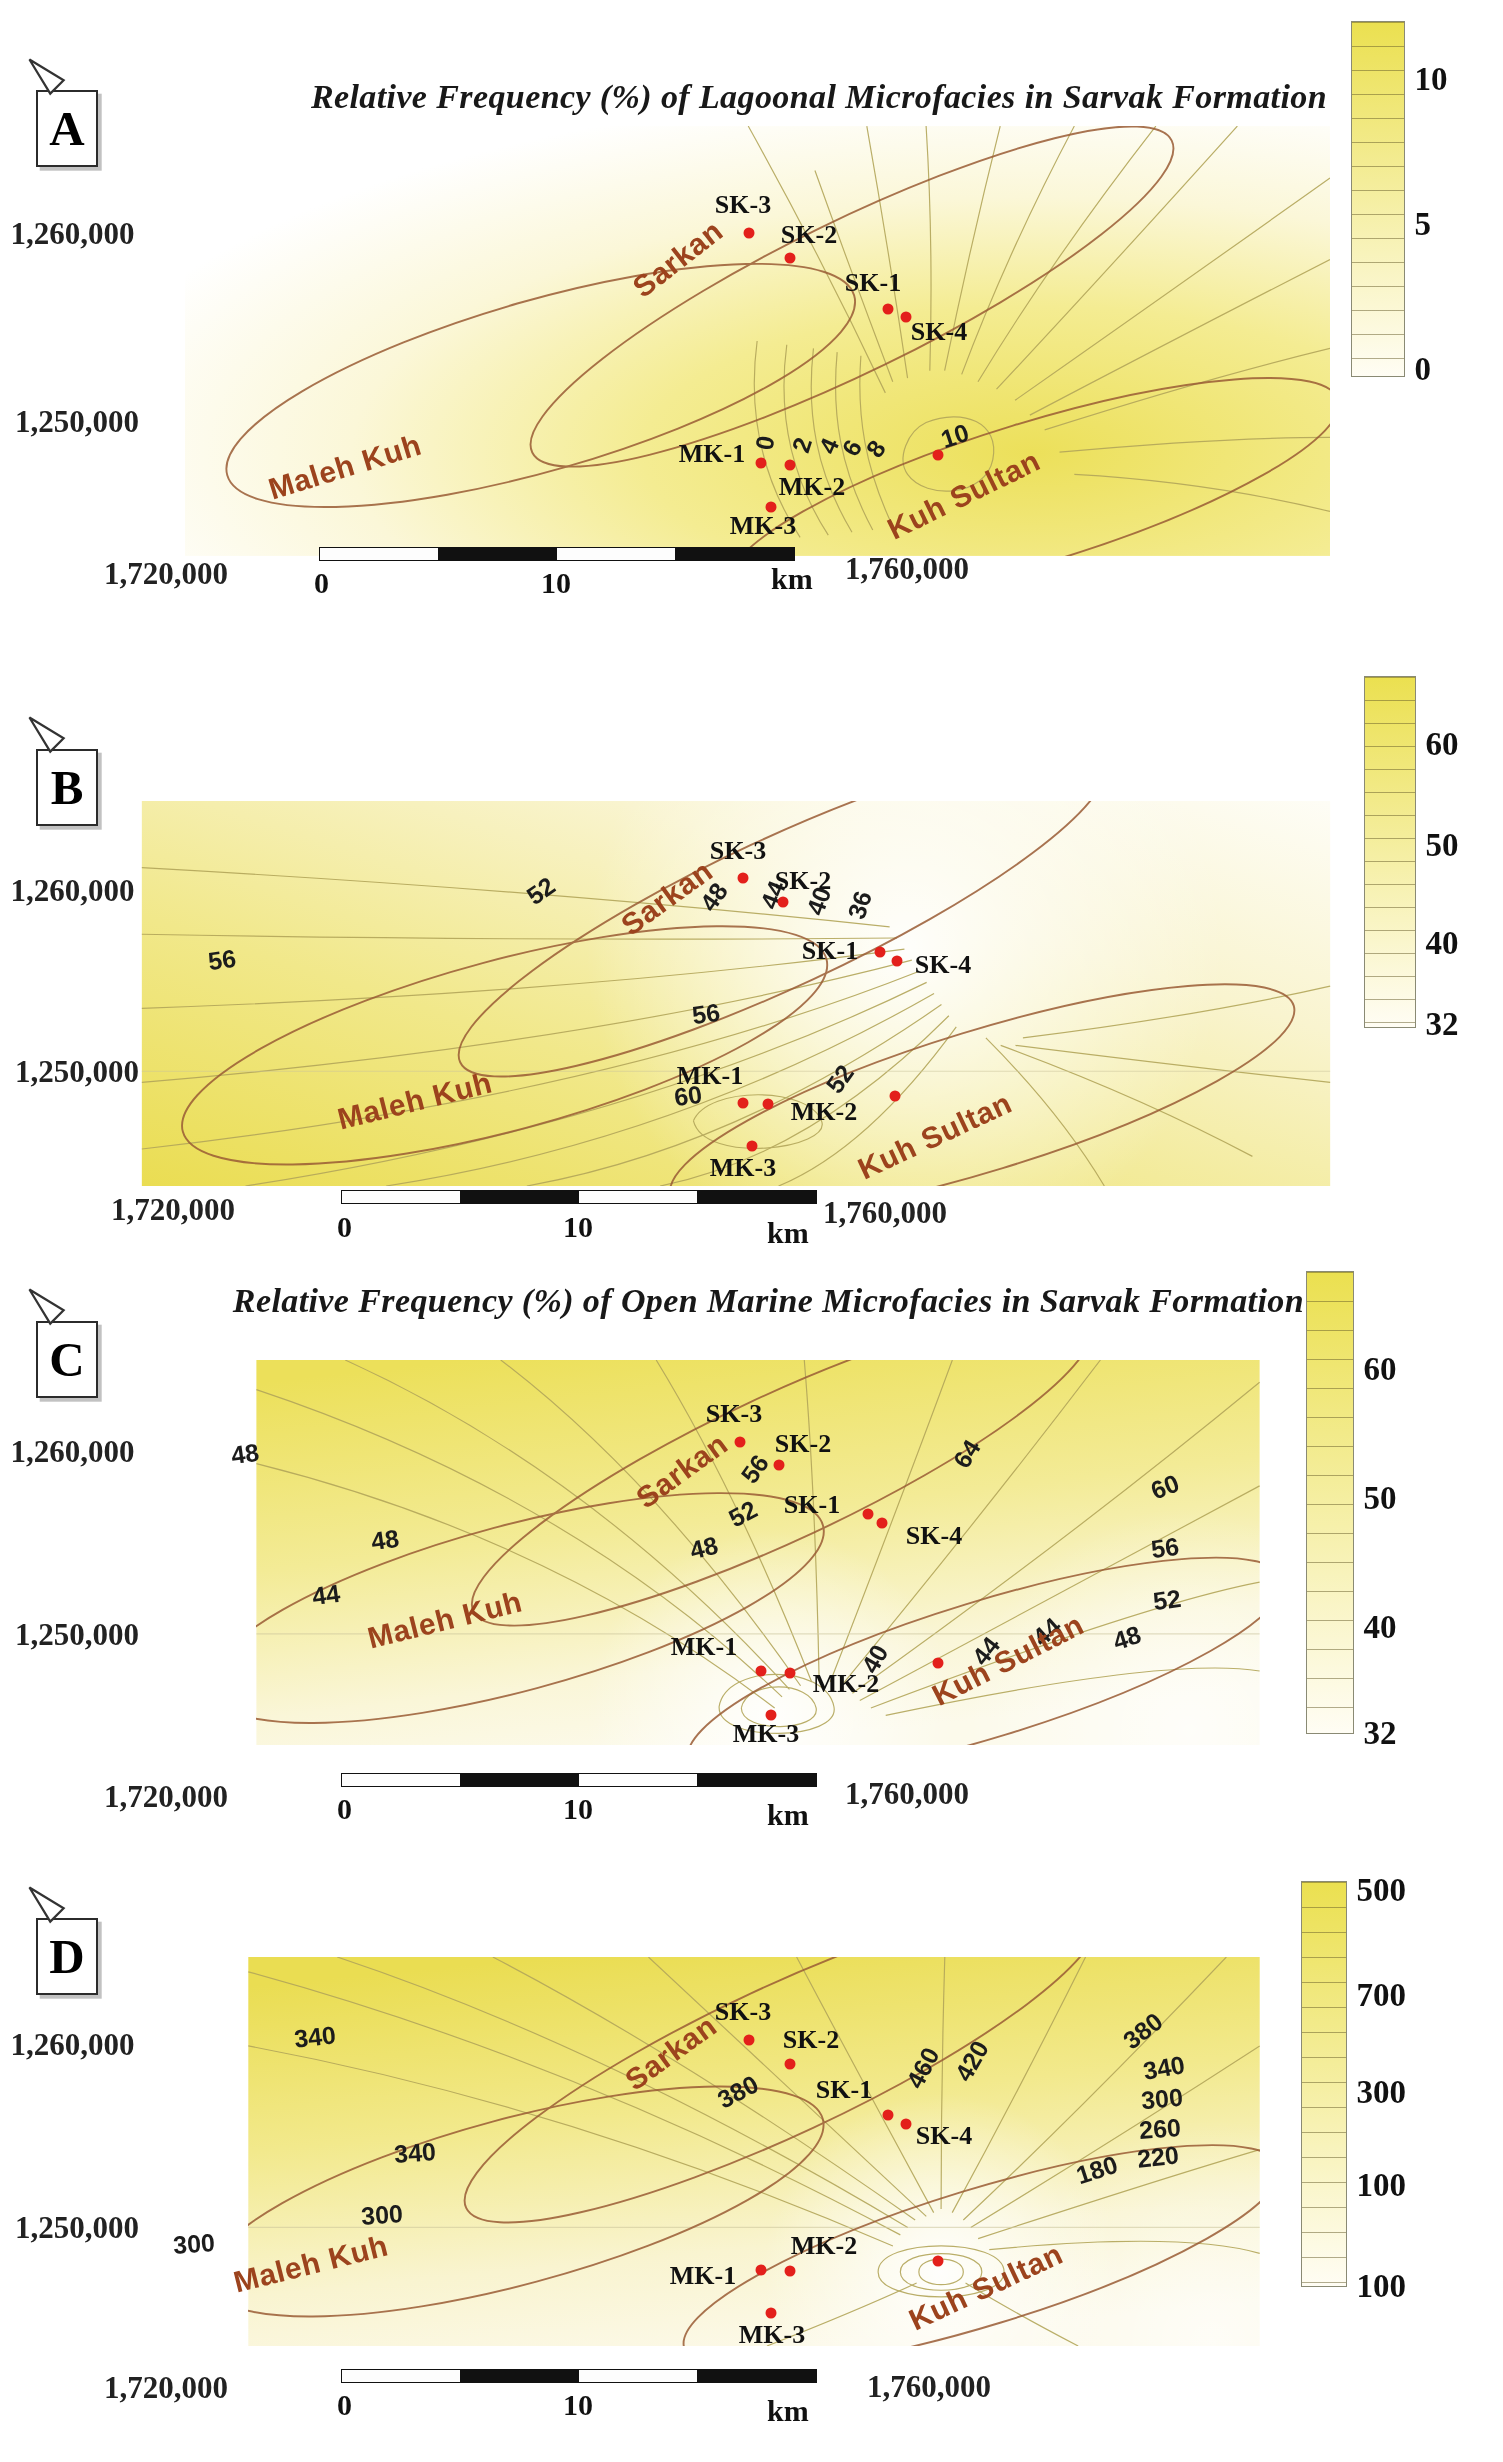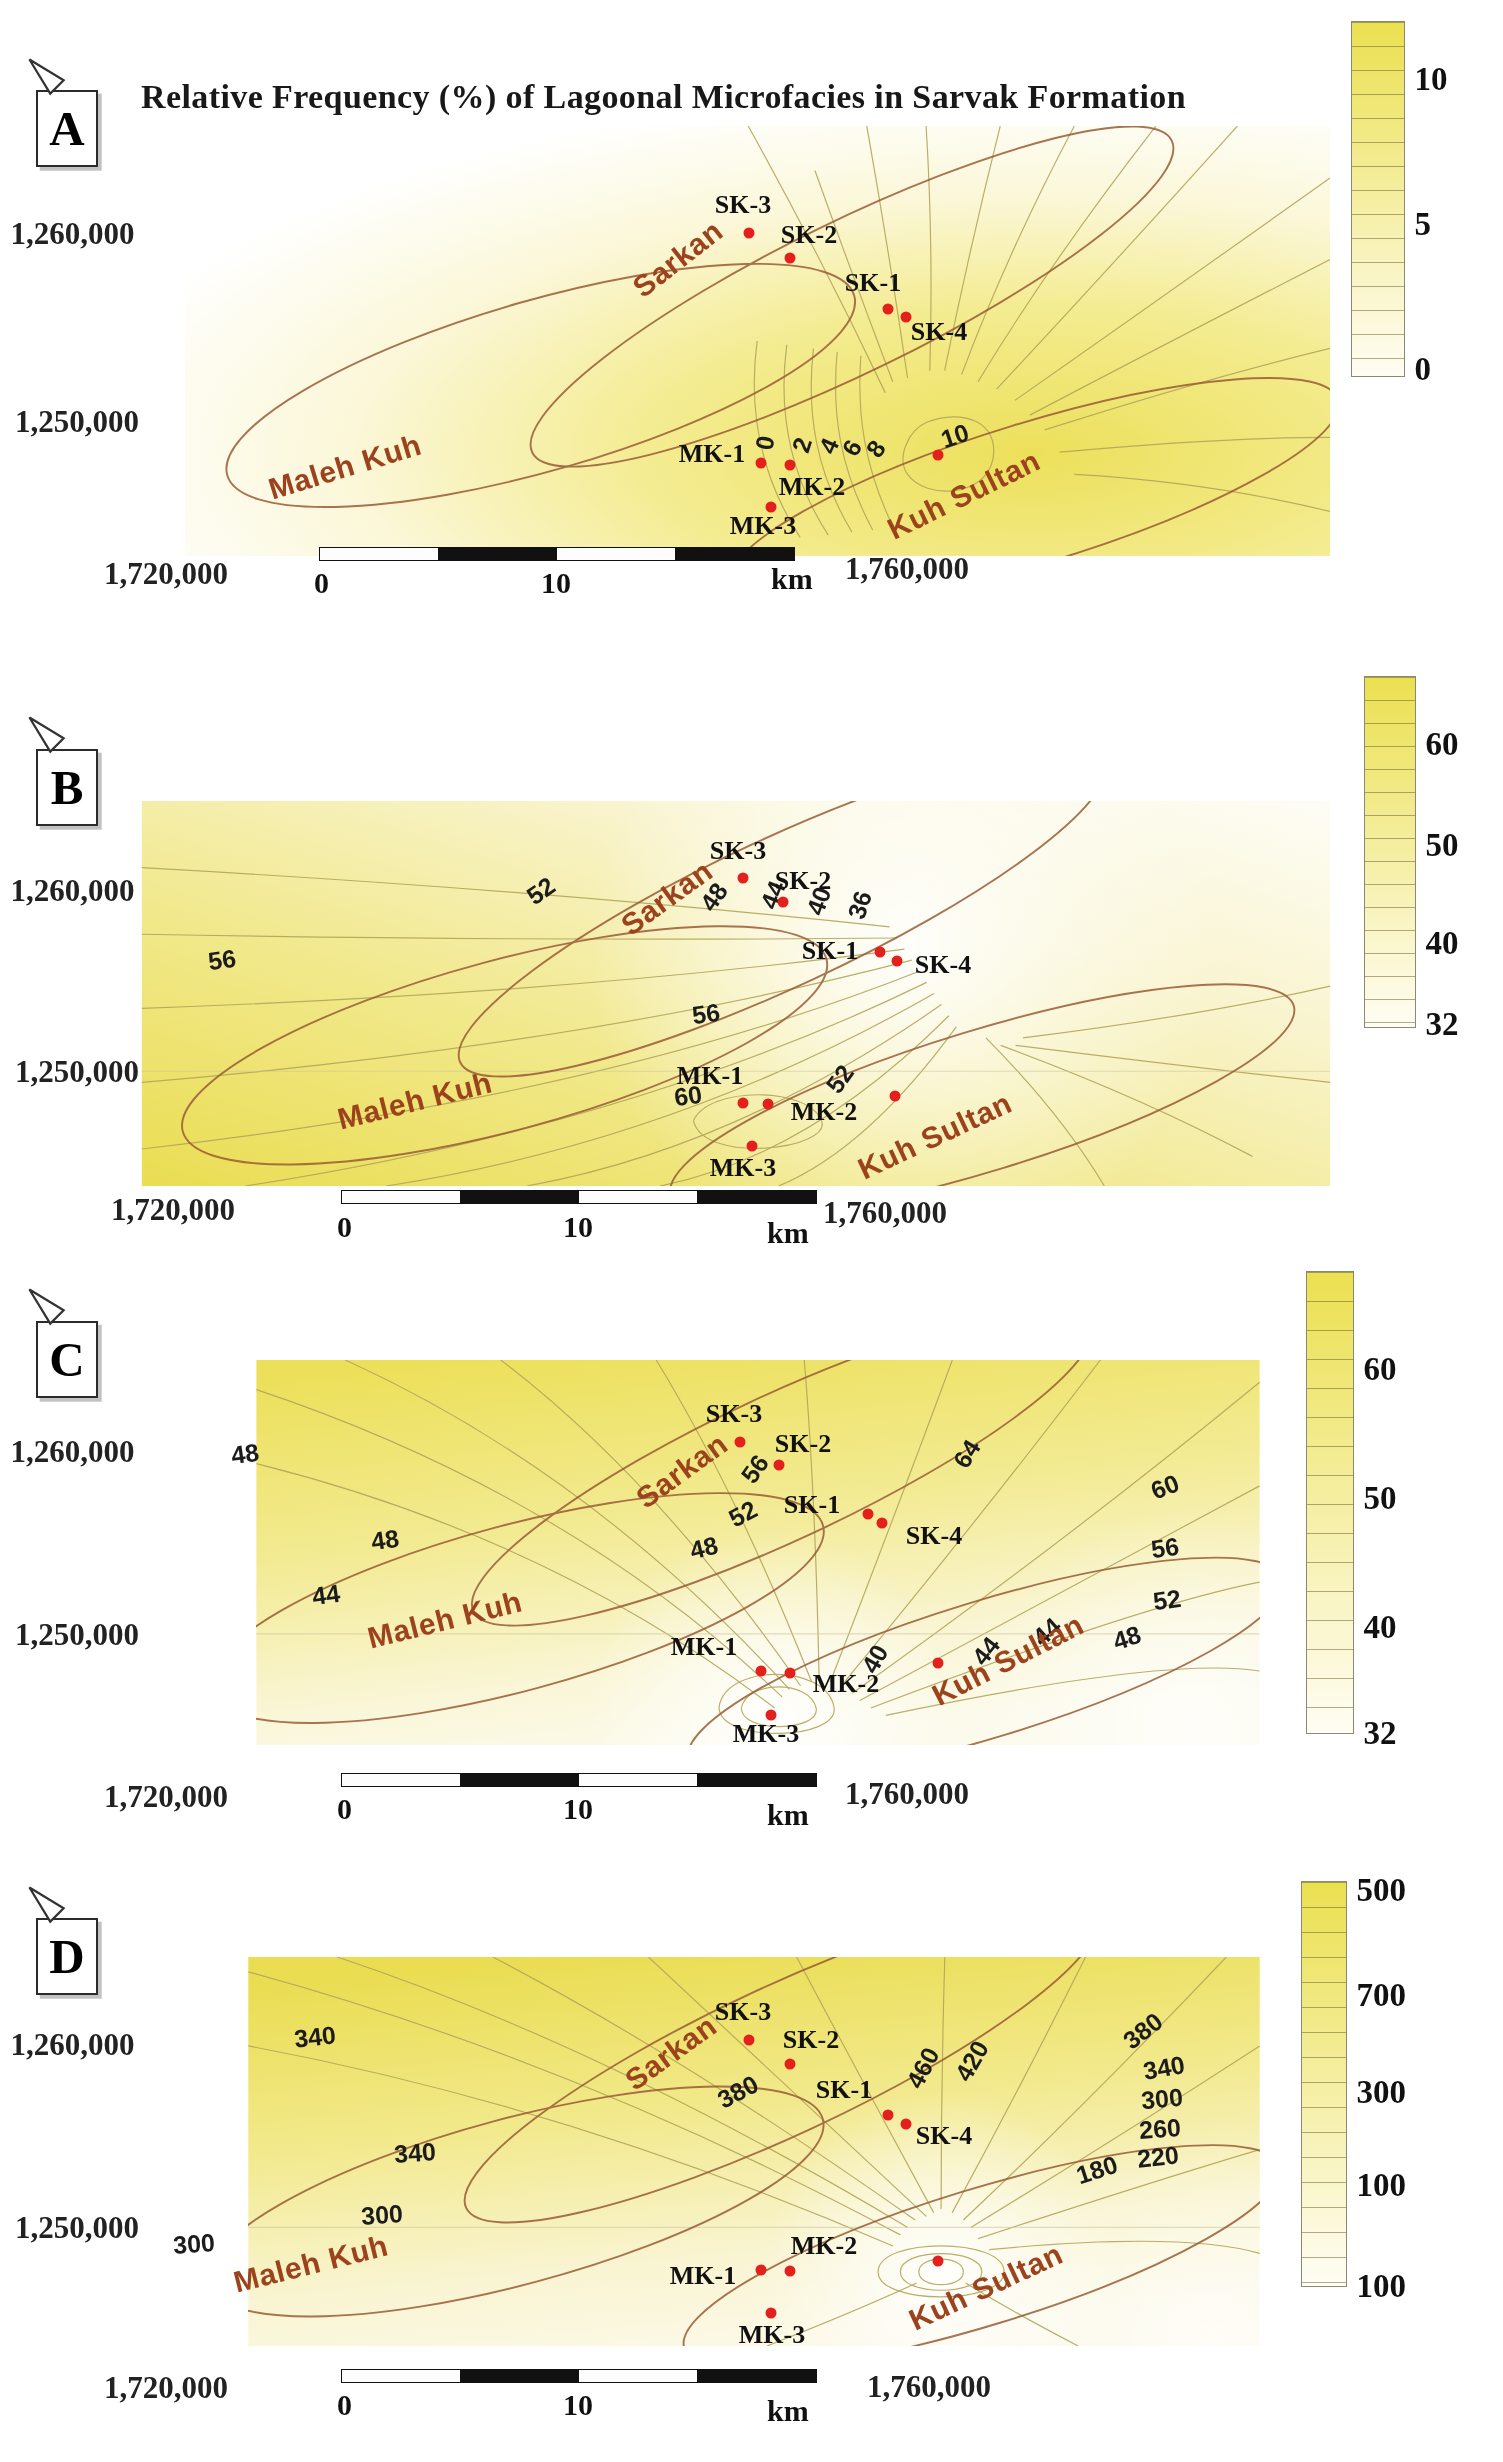--- a/index.html
+++ b/index.html
@@ -1,20 +1,20 @@
 <!DOCTYPE html>
 <html style="font-size:12px"><head>
 <meta charset="utf-8">
 <style>
   html,body{margin:0;padding:0;background:#fff;}
   #page{position:relative;width:1503px;height:2462px;background:#ffffff;overflow:hidden;
         font-family:"Liberation Serif",serif;}
   .mapsvg{position:absolute;}
-  .ttl{position:absolute;text-align:left;font-weight:bold;font-size:34px;color:#181818;
-       letter-spacing:0.4px;white-space:nowrap;overflow:hidden;}
+  .ttl{position:absolute;text-align:right;font-weight:bold;font-size:34px;color:#181818;
+       letter-spacing:0.4px;white-space:nowrap;overflow:hidden;font-style:italic;}
   .ylab,.xlab{position:absolute;font-weight:bold;font-size:31px;color:#222;white-space:nowrap;}
   .box{position:absolute;width:58px;height:73px;background:#fff;border:2.2px solid #2b2b2b;
        box-shadow:3.7px 3.7px 0 rgba(120,120,120,.45);display:flex;align-items:center;justify-content:center;z-index:4;}
   .letter{font-weight:bold;font-size:49px;color:#000;line-height:1;}
   .pen{position:absolute;z-index:5;}
   .sbar{position:absolute;width:474px;height:12px;border:1.5px solid #111;display:flex;background:#fff;}
   .sbar span{flex:1 1 25%;}
   .sb-w{background:#fdfdfd;border-right:0.7px solid #111;}
   .sb-b{background:#111;border-right:0.7px solid #111;}
   .sblab{position:absolute;font-weight:bold;font-size:30px;color:#111;}
@@ -205,20 +205,21 @@
       <ellipse cx="350" cy="335" rx="430" ry="112" transform="rotate(-15 350 335)"></ellipse>
       <ellipse cx="985" cy="418" rx="420" ry="92" transform="rotate(-17 985 418)"></ellipse>
     </g>
   </svg>
   <svg class="pen" style="left:25px;top:1285px" width="52" height="52" viewBox="0 0 70 70">
     <path d="M6 6 L52 34 L34 52 Z" fill="#fff" stroke="#333" stroke-width="3"></path>
   </svg>
   <div class="box" style="left:36px;top:1321px">
     <span class="letter">C</span>
   </div>
+  <div class="ttl" style="left:111px;top:1282px;width:1193px">Relative Frequency (%) of Open Marine Microfacies in Sarvak Formation</div>
   <div class="ylab" style="left:10.4px;top:1434px">1,260,000</div>
   <div class="ylab" style="left:15px;top:1617px">1,250,000</div>
   <div class="xlab" style="left:104px;top:1779px">1,720,000</div>
   <div class="xlab" style="left:845px;top:1776px">1,760,000</div>
   <div class="sbar" style="left:341px;top:1773px">
     <span class="sb-w"></span>
       <span class="sb-b"></span>
       <span class="sb-w"></span>
       <span class="sb-b"></span>
   </div>

